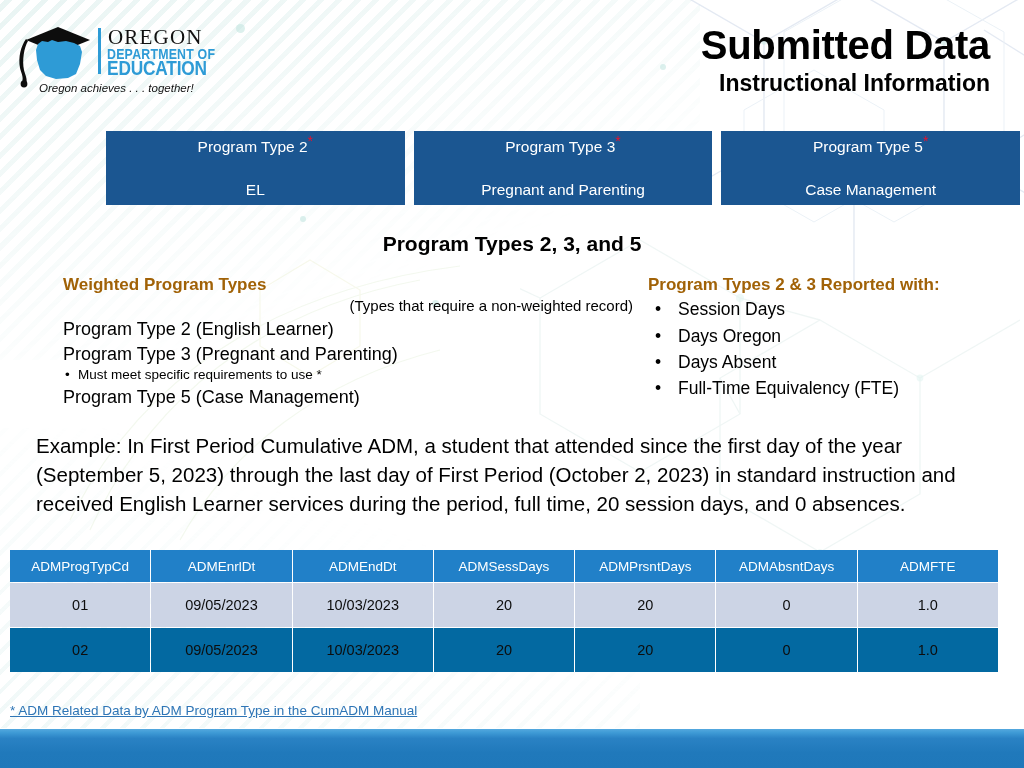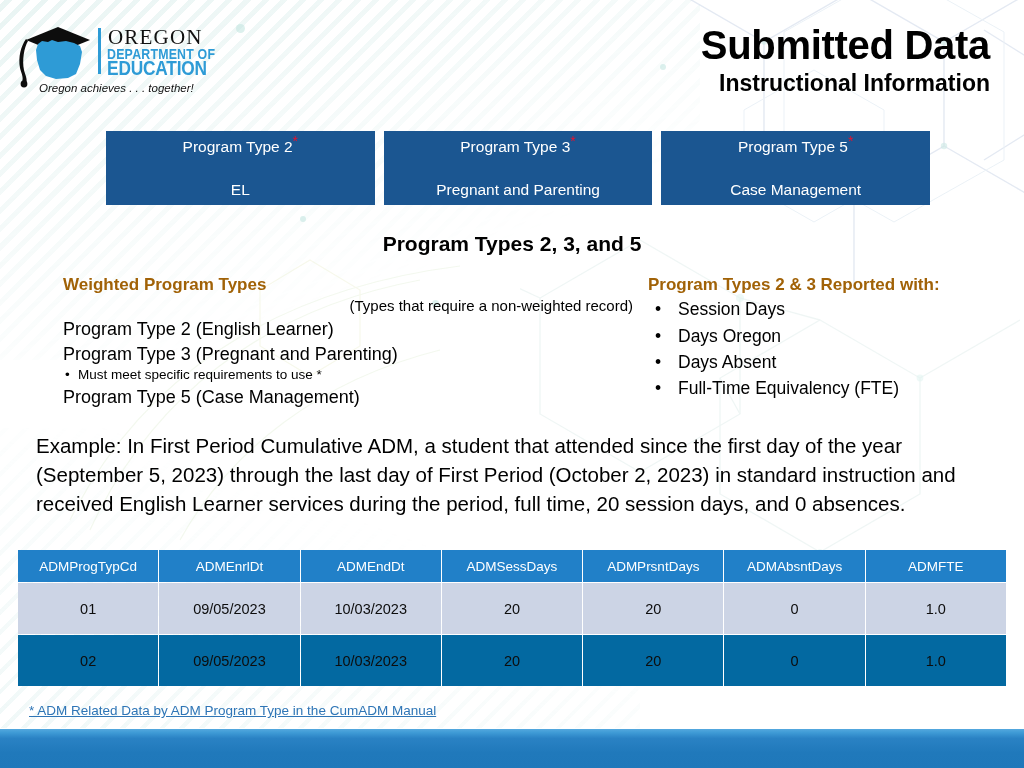--- a/index.html
+++ b/index.html
@@ -96,21 +96,21 @@
     color: #000000;
     line-height: 1.2;
     margin-top: 4px;
   }
 
   
   #cards {
     position: absolute;
     left: 106px;
     top: 131px;
-    width: 824px;
+    width: 914px;
     display: flex;
     gap: 9px;
   }
   .card {
     background: #1B5691;
     color: #ffffff;
     height: 74px;
     flex: 1 1 0;
     display: flex;
     flex-direction: column;
@@ -210,56 +210,55 @@
     top: 431px;
     width: 960px;
     font-size: 20.5px;
     color: #000;
     line-height: 1.42;
   }
 
   
   #data-table {
     position: absolute;
-    left: 17px;
+    left: 9px;
     top: 549px;
     width: 990px;
     border-collapse: separate;
     border-spacing: 1px;
     table-layout: fixed;
   }
   #data-table th {
     background: #2180C8;
     color: #ffffff;
     font-size: 13.5px;
     font-weight: normal;
     height: 32px;
     text-align: center;
     vertical-align: middle;
   }
   #data-table td {
     font-size: 14.5px;
     color: #0d0d0d;
-    height: 51px;
+    height: 44px;
     text-align: center;
     vertical-align: middle;
   }
   #data-table tr.row-a td { background: #ccd4e5; }
   #data-table tr.row-b td { background: #0369a1; }
 
   
   #footnote {
     position: absolute;
     left: 10px;
     top: 703px;
     font-size: 13.5px;
     color: #2E75B6;
     text-decoration: underline;
     cursor: pointer;
-    margin-left: 19px;
   }
 
   
   #bottom-bar {
     position: absolute;
     left: 0;
     bottom: 0;
     width: 1024px;
     height: 39px;
     background: linear-gradient(180deg, #54a8de 0%, #3f9bd6 9%, #2a82c4 24%, #2079bb 60%, #1f78ba 100%);

